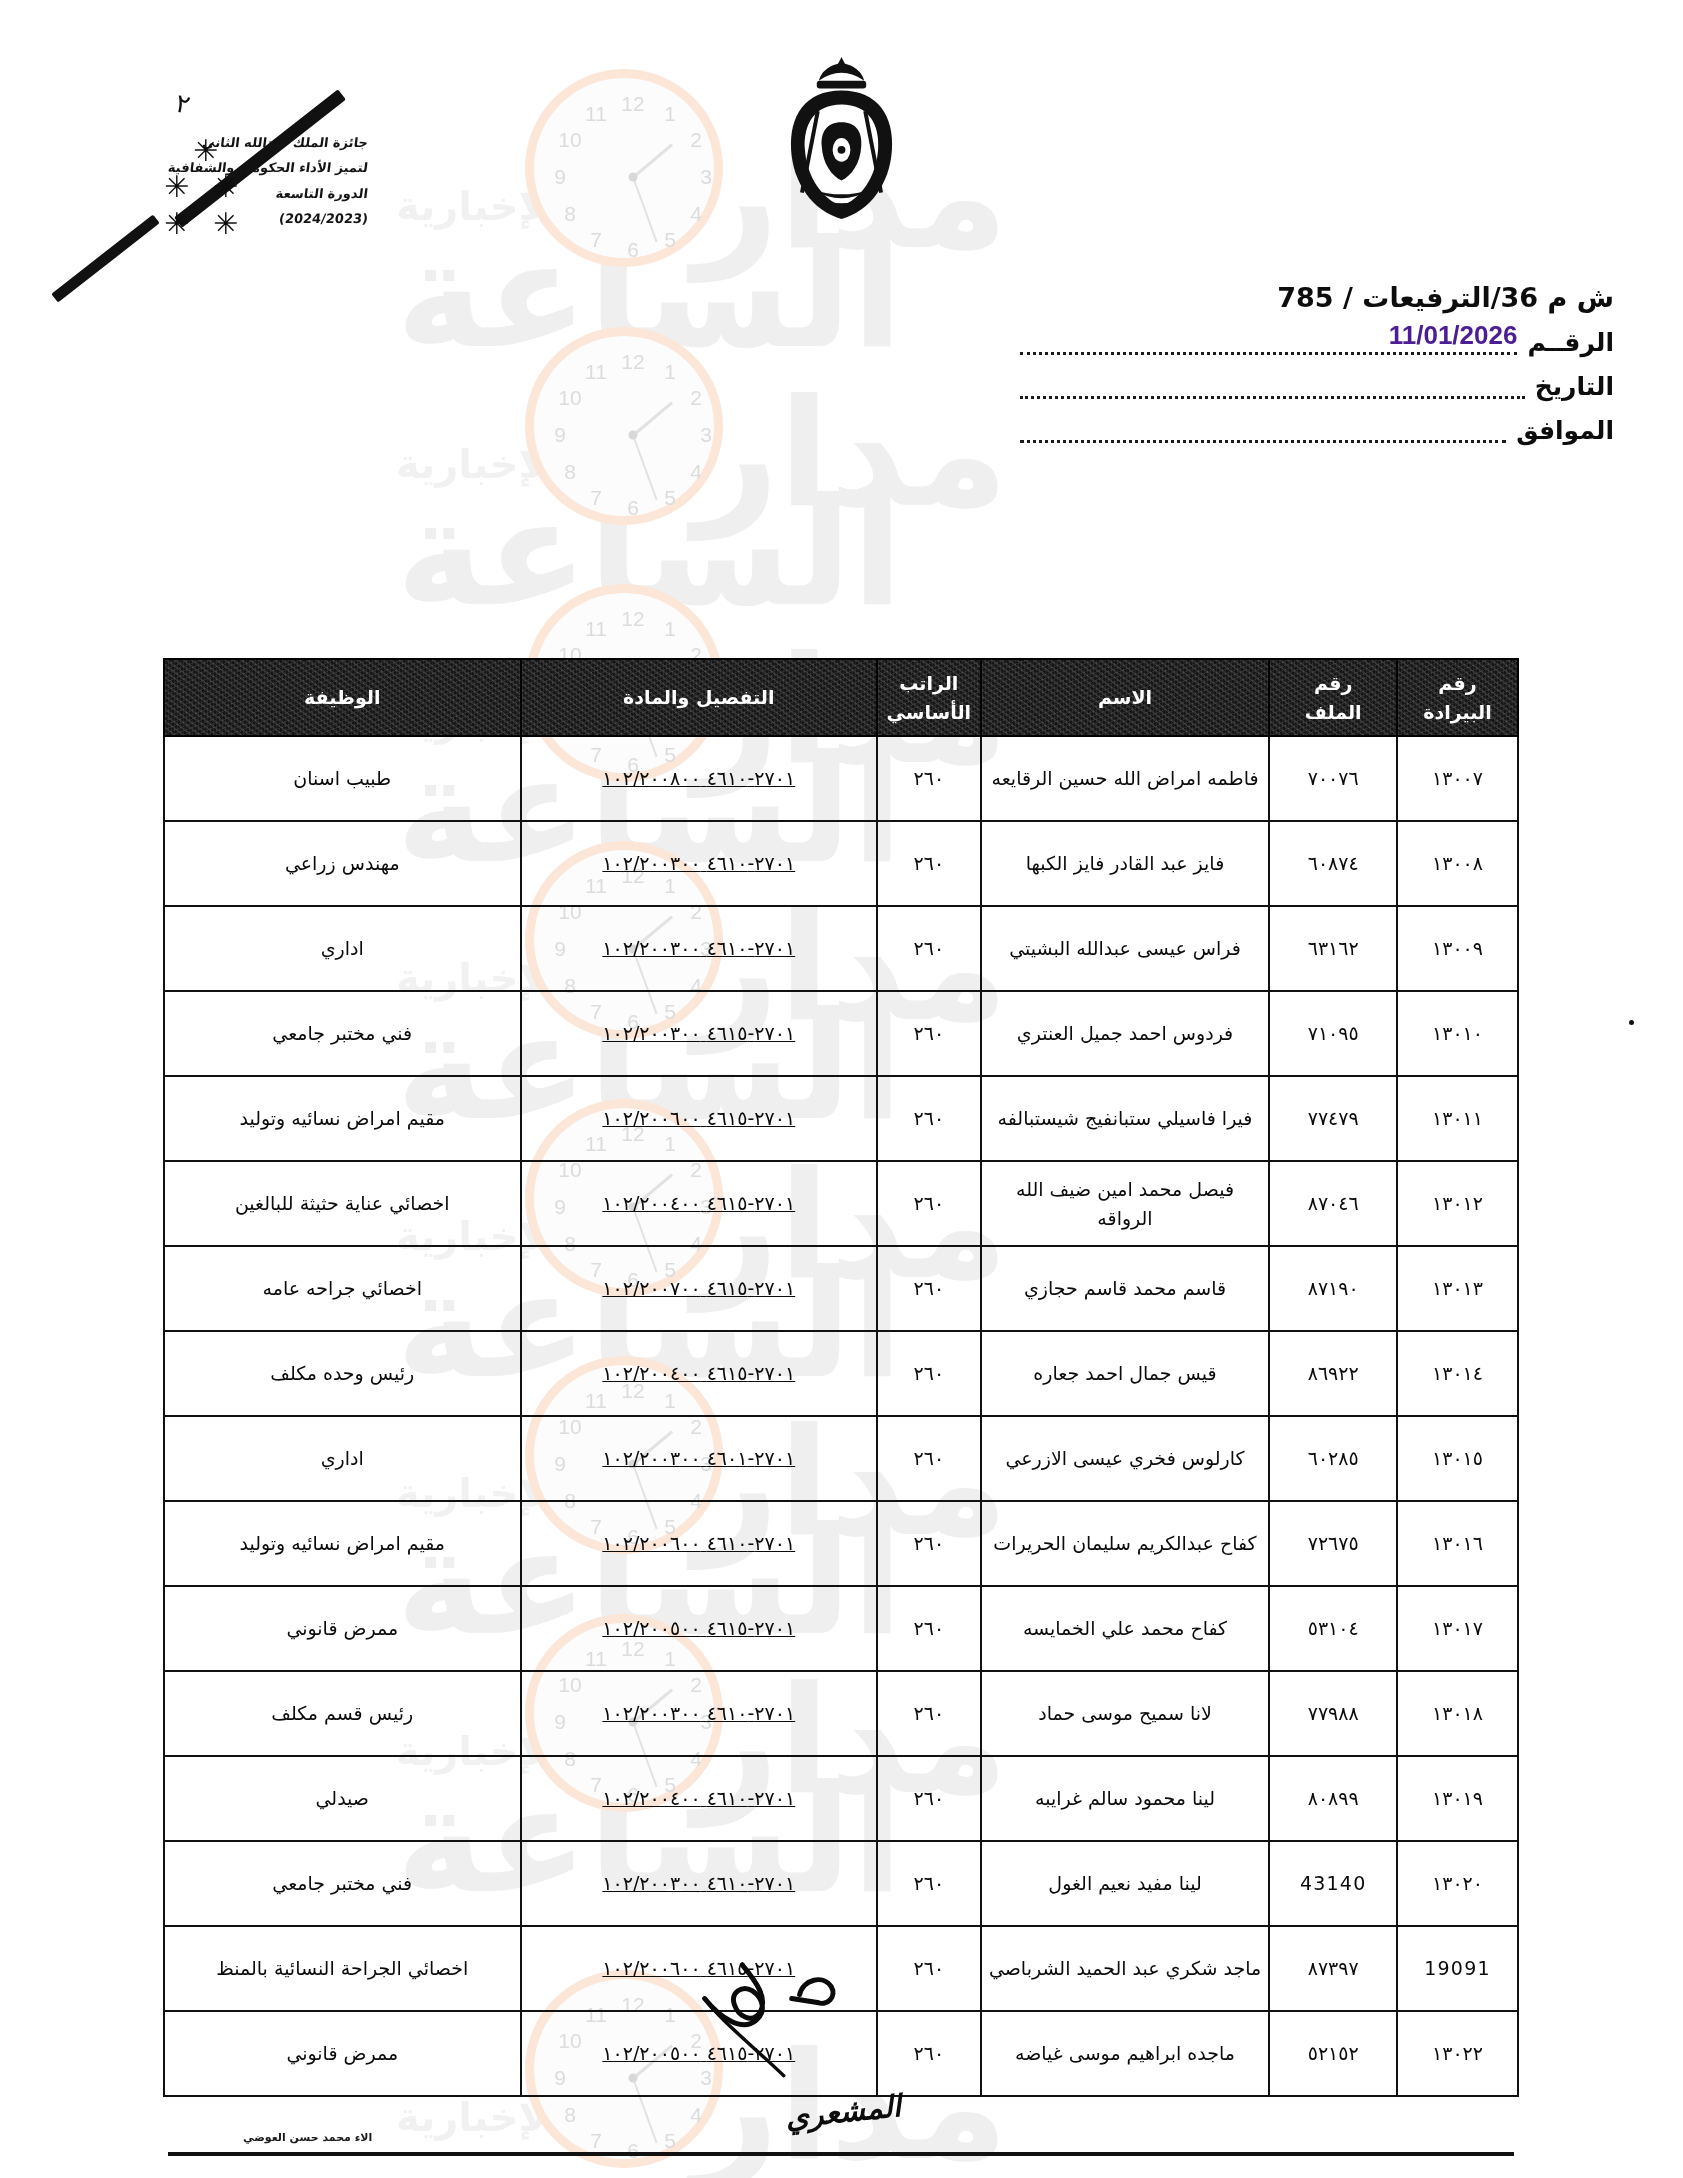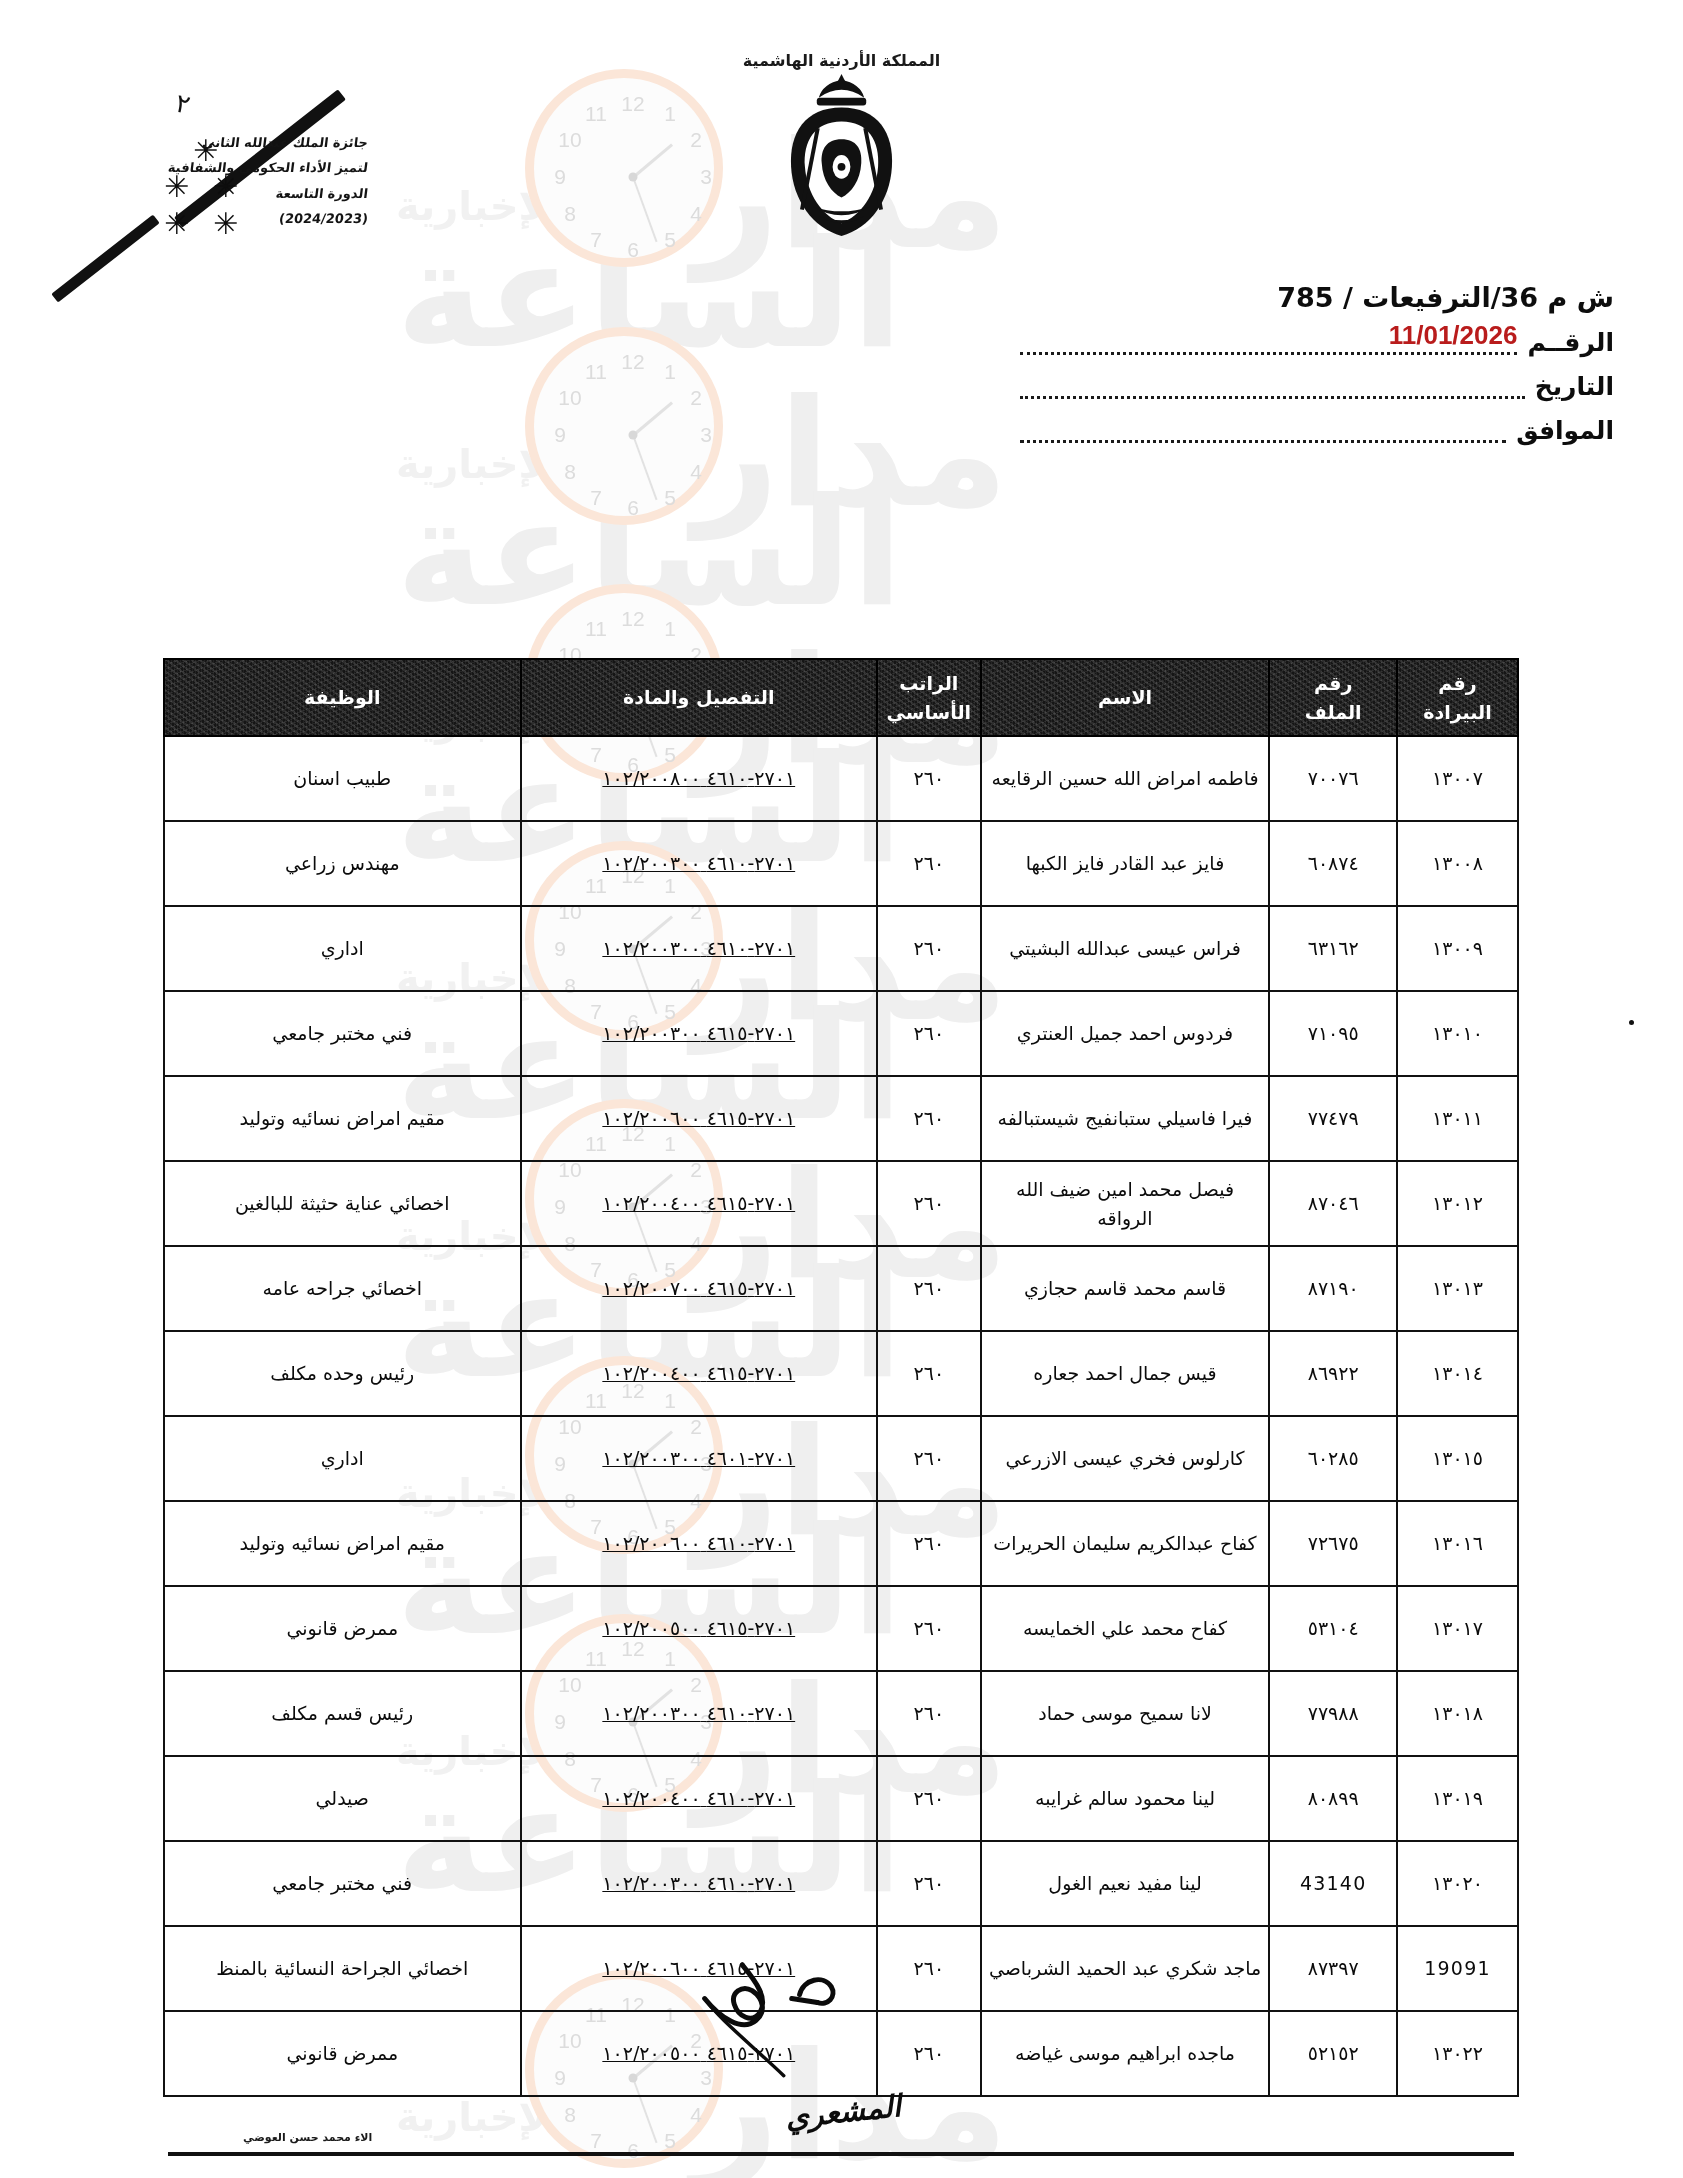--- a/index.html
+++ b/index.html
@@ -102,21 +102,21 @@
   }
   .meta-fill {
     flex:1; position:relative; height:30px;
   }
   .meta-fill .dots {
     position:absolute; bottom:2px; left:0; right:0;
     border-bottom:3px dotted #1a1a1a;
   }
   .meta-fill .val {
     position:absolute; right:0; bottom:6px;
-    font-size:26px; font-weight:bold; color:#b91c1c;
+    font-size:26px; font-weight:bold; color:#4c1d95;
     font-family:"Liberation Sans", sans-serif;
     margin-left:48px;
   }
 
   
   .tbl-wrap { position:absolute; left:163px; top:658px; width:1356px; }
   table.main {
     width:100%; border-collapse:collapse; table-layout:fixed;
     direction:rtl;
   }
@@ -394,21 +394,20 @@
     </div>
     <div class="lines">
       <div>جائزة الملك عبدالله الثاني</div>
       <div>لتميز الأداء الحكومي والشفافية</div>
       <div>الدورة التاسعة</div>
       <div>(2024/2023)</div>
     </div>
   </div>
 
   <div class="emblem">
-    <div class="arabic-top">المملكة الأردنية الهاشمية</div>
     <svg width="149" height="173" viewBox="0 0 150 175">
 
       <path d="M75 6 L80 16 L70 16 Z" fill="#111"></path>
       <path d="M52 30 q23 -16 46 0 q-4 -14 -23 -18 q-19 4 -23 18z" fill="#111"></path>
       <rect x="50" y="30" width="50" height="8" rx="3" fill="#111"></rect>
 
       <path d="M75 40
                C 38 40 22 66 24 100
                C 26 134 46 162 75 170
                C 104 162 124 134 126 100

